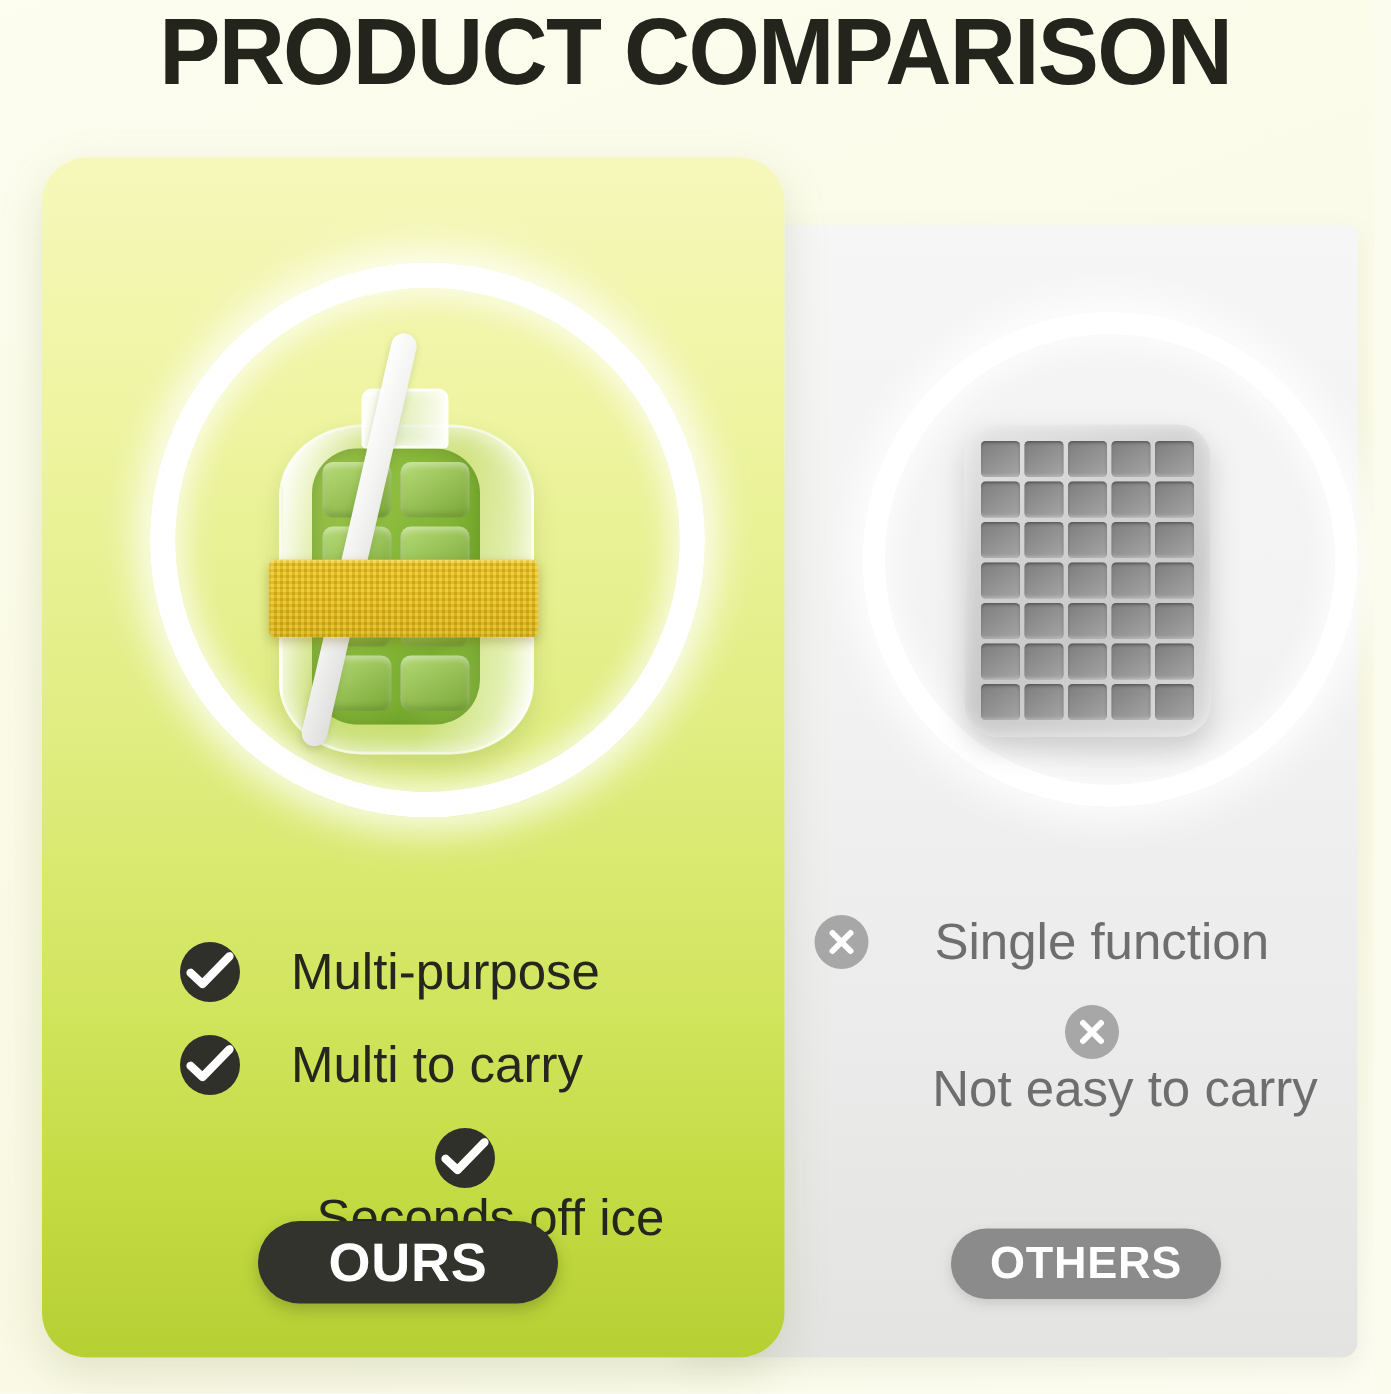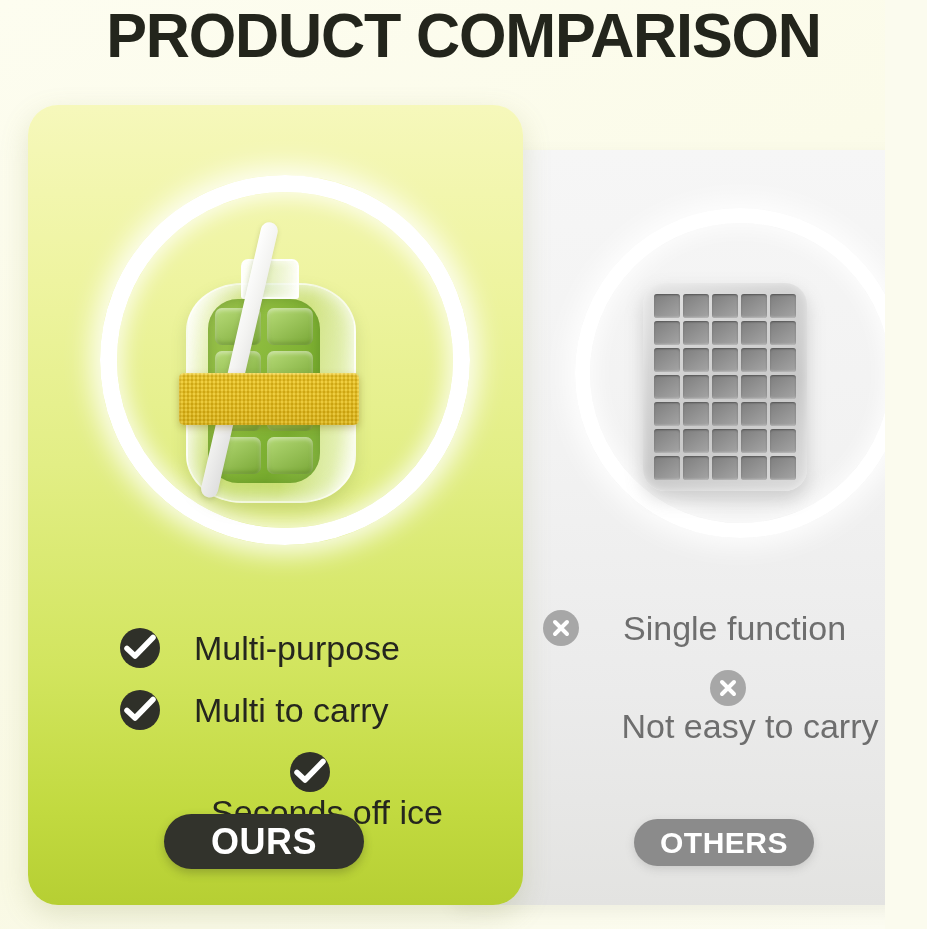--- a/index.html
+++ b/index.html
@@ -12,20 +12,21 @@
     overflow: hidden;
     font-family: "Liberation Sans", sans-serif;
     background: #fbfbee;
   }
   #stage {
     position: relative;
     width: 885px;
     height: 929px;
     background: linear-gradient(160deg, #fdfdf0 0%, #fbfbe9 35%, #f9f9e4 70%, #fcfcf1 100%);
     overflow: hidden;
+    padding-left: 31px;
   }
 
   
   #page-title {
     position: absolute;
     left: 0;
     top: 0;
     width: 927px;
     height: 72px;
     line-height: 70px;
@@ -267,21 +268,21 @@
     position: absolute;
     display: flex;
     align-items: center;
     justify-content: center;
     border-radius: 40px;
     color: #ffffff;
     font-weight: 700;
     letter-spacing: 0.5px;
   }
   #ours-badge {
-    left: 164px;
+    left: 172px;
     top: 814px;
     width: 200px;
     height: 55px;
     background: #32332c;
     font-size: 36px;
     box-shadow: 0 4px 10px rgba(60,65,30,0.30);
   }
   #others-badge {
     left: 634px;
     top: 819px;

